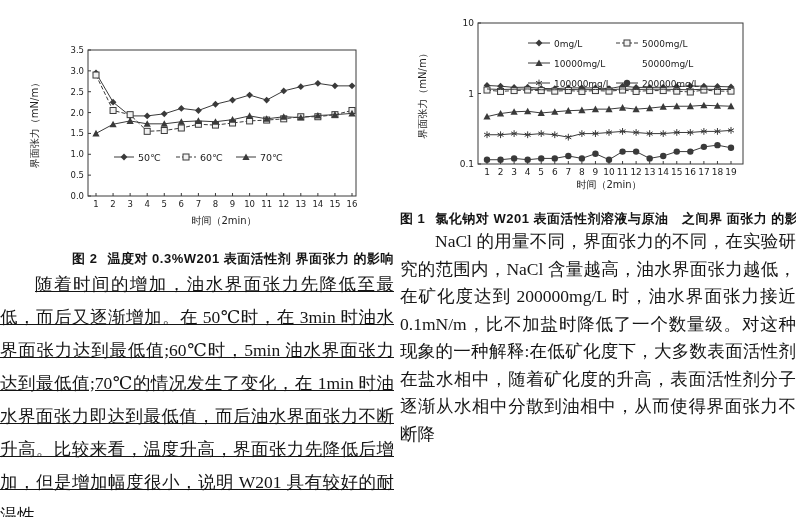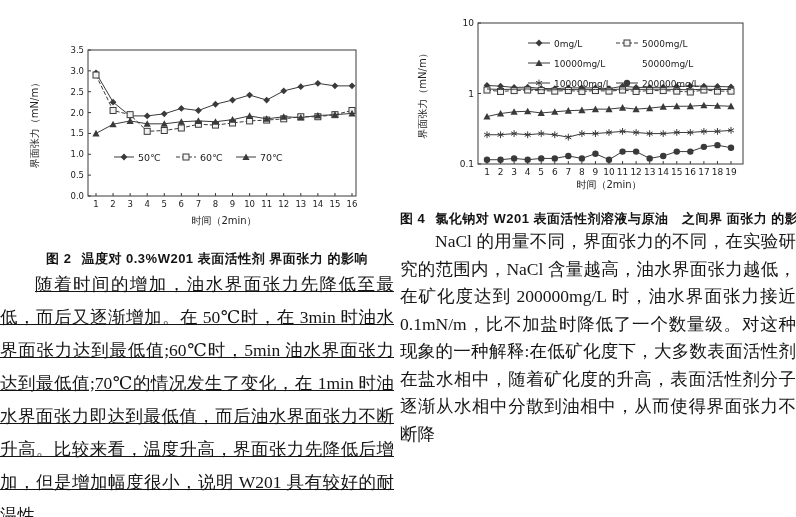--- a/index.html
+++ b/index.html
@@ -11,21 +11,21 @@
   .col{position:absolute;top:0;}
   .col.left{left:0;width:394px;}
   .col.right{left:400px;width:396px;}
   .figure-svg{display:block;background:#fff;}
   .caption{
     font-family:"Liberation Sans","DejaVu Sans",sans-serif;
     font-weight:bold;font-size:13px;letter-spacing:0.5px;color:#141414;
     white-space:nowrap;
   }
   .caption .cap-label{margin-right:10px;}
-  .cap-center{text-align:center;padding-left:20px;}
+  .cap-center{text-align:right;padding-left:20px;}
   p.body{
     font-size:17.5px;color:#151515;margin:0;text-align:justify;
   }
   .left-body{line-height:33px;text-indent:2em;margin-top:8px;text-decoration:underline;}
   .right-intro{line-height:28px;text-indent:2em;margin-top:2px;}
   .right-body{line-height:27.5px;text-indent:2em;margin-top:8px;}
   .section-heading{
     font-size:17.5px;line-height:27px;font-style:italic;
     color:#151515;margin:3px 0 0 0;text-align:justify;
   }
@@ -435,16 +435,16 @@
         </g>
         <text x="146" y="72.5" font-size="9">100000mg/L</text>
       </g>
       <g>
         <line x1="208" y1="69" x2="230" y2="69" stroke="#3a3a3a" stroke-width="1"></line>
         <circle cx="219" cy="69" r="3.2" fill="#3a3a3a"></circle>
         <text x="234" y="72.5" font-size="9">200000mg/L</text>
       </g>
     </svg>
   <div class="caption" style="margin-top:14px;">
-    <span class="cap-label">图 4</span><span>氯化钠对 W201 表面活性剂溶液与原油　之间界 面张力 的影响</span>
+    <span class="cap-label">图 1</span><span>氯化钠对 W201 表面活性剂溶液与原油　之间界 面张力 的影响</span>
   </div>
   <p class="body right-body">NaCl 的用量不同，界面张力的不同，在实验研究的范围内，NaCl 含量越高，油水界面张力越低，在矿化度达到 200000mg/L 时，油水界面张力接近 0.1mN/m，比不加盐时降低了一个数量级。对这种现象的一种解释:在低矿化度下，大多数表面活性剂在盐水相中，随着矿化度的升高，表面活性剂分子逐渐从水相中分散到油相中，从而使得界面张力不断降</p>
 </div>
 
 </body></html>

